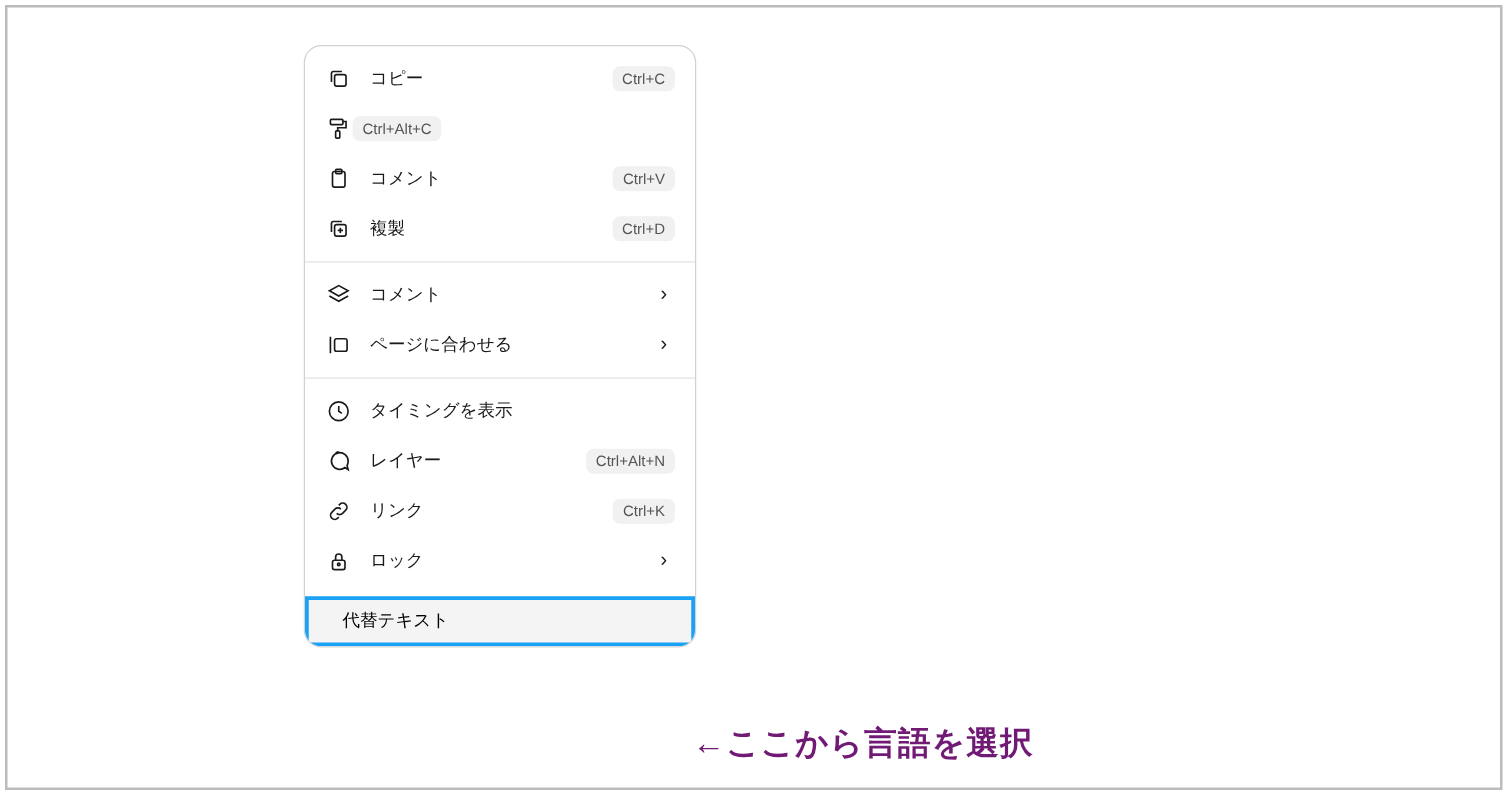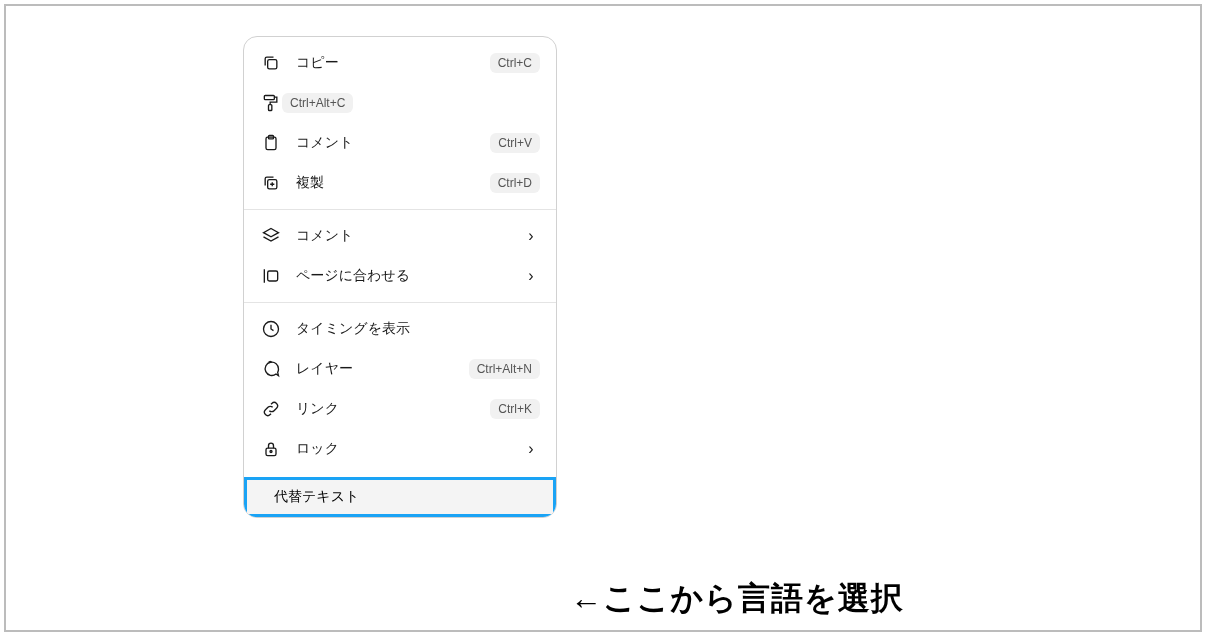--- a/index.html
+++ b/index.html
@@ -75,23 +75,23 @@
     height: 40px;
     display: flex;
     align-items: center;
     padding: 0 13px;
     margin-top: 2px;
   }
   .highlight-item .label { margin-left: 14px; font-size: 14px; }
   .annotation {
     position: absolute;
     top: 571px;
-    left: 564px;
-    color: #000000;
-    font-size: 32px;
+    left: 548px;
+    color: #701a75;
+    font-size: 26px;
     font-weight: 700;
     letter-spacing: 1px;
     white-space: nowrap;
   }
 </style>
 </head>
 <body>
 
 <div class="outer-frame">
 

